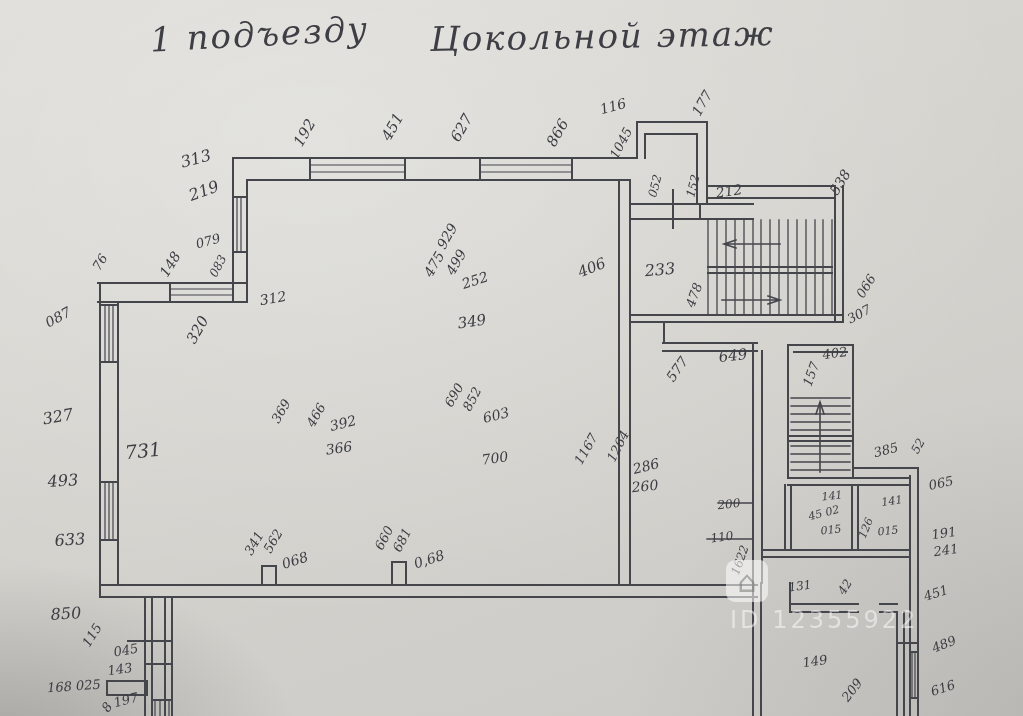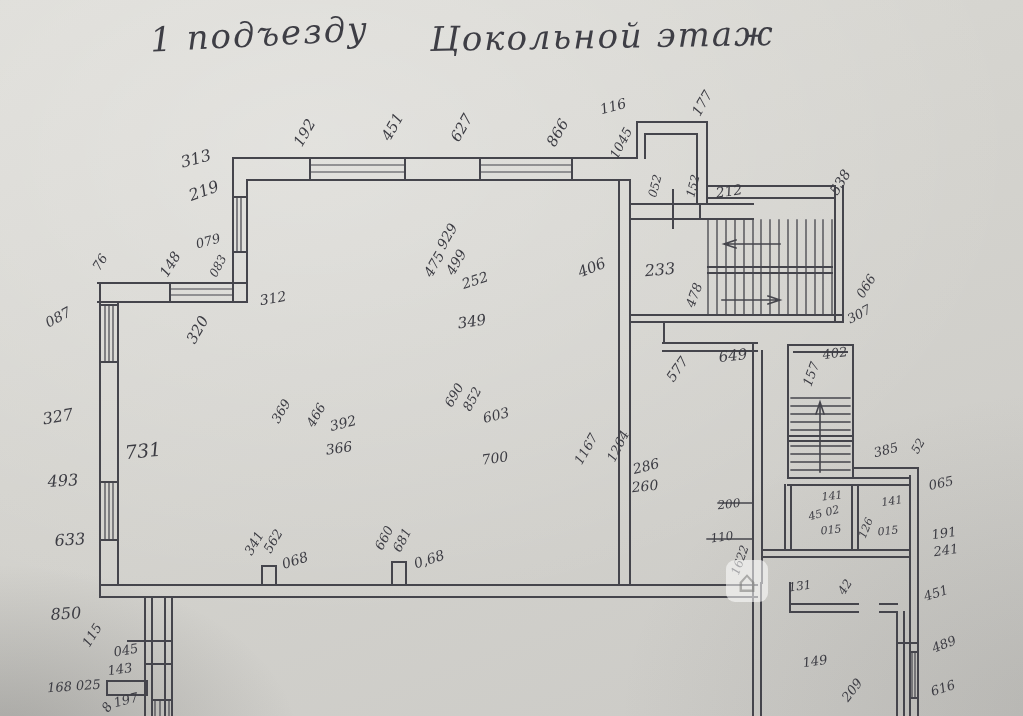--- a/index.html
+++ b/index.html
@@ -192,15 +192,16 @@
       <div class="dim" style="left: 944px; top: 644px; font-size: 13px; transform: translate(-50%, -50%) rotate(-22deg);">489</div>
       <div class="dim" style="left: 815px; top: 661px; font-size: 13px; transform: translate(-50%, -50%) rotate(-8deg);">149</div>
       <div class="dim" style="left: 852px; top: 690px; font-size: 13px; transform: translate(-50%, -50%) rotate(-52deg);">209</div>
       <div class="dim" style="left: 943px; top: 688px; font-size: 13px; transform: translate(-50%, -50%) rotate(-18deg);">616</div>
     </div>
 
   <div class="watermark">
     <div class="wm-row">
       <span class="wm-house">⌂</span>
     </div>
+    <div class="wm-id">ID 12355922</div>
   </div>
 
 </div>
 
 </body></html>

